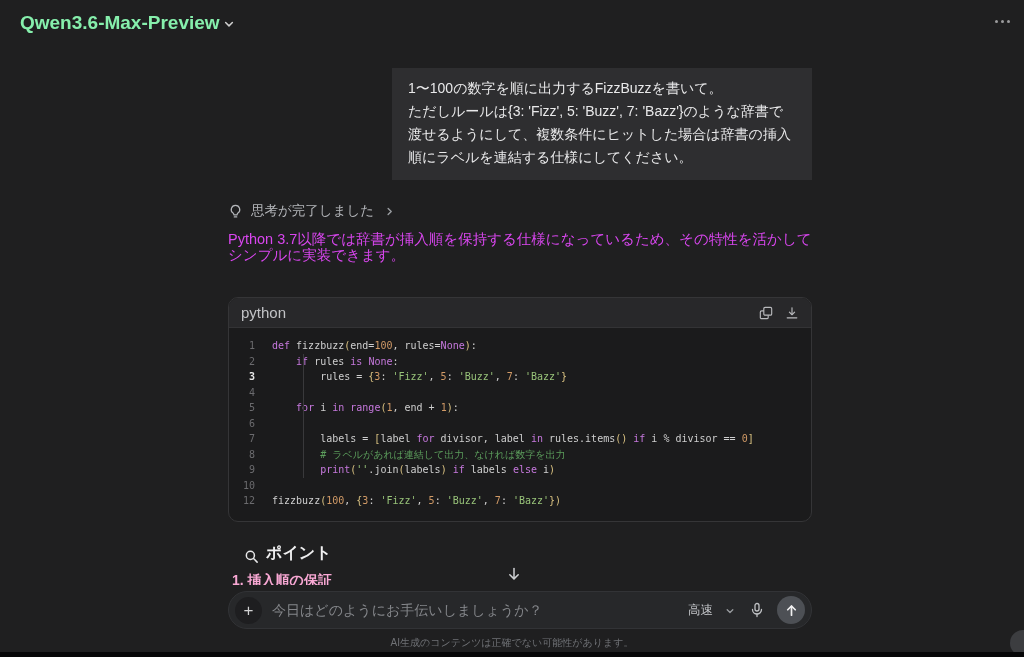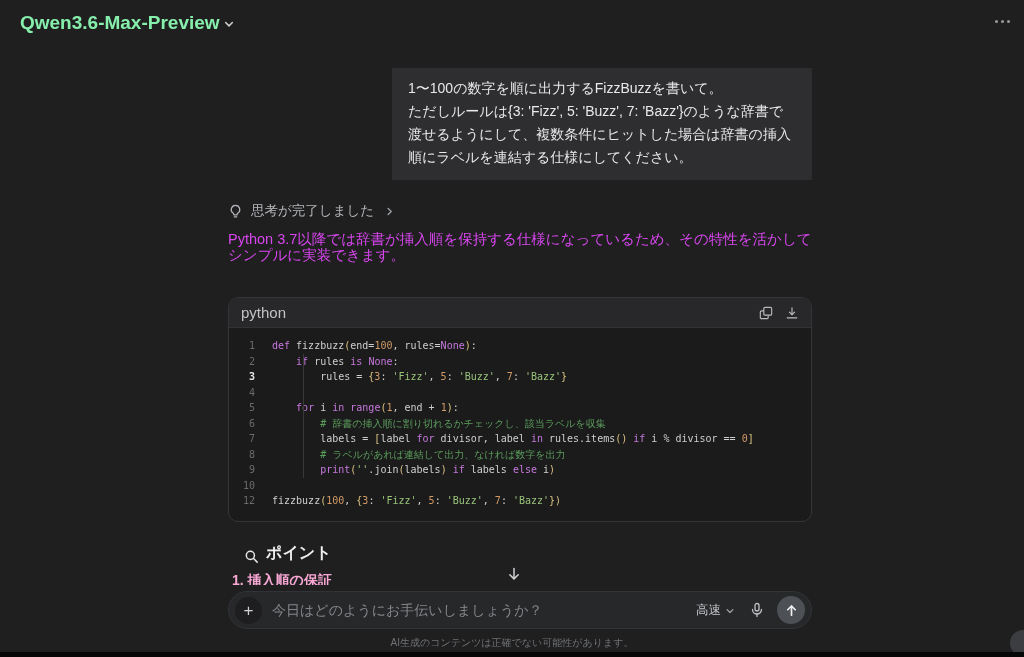--- a/index.html
+++ b/index.html
@@ -118,21 +118,21 @@
     border:none; color:#d2d2d3; font-size:17px; line-height:25px;
     cursor:pointer; flex:0 0 27px; display:flex; align-items:center; justify-content:center;
   }
   .composer input {
     flex:1; background:none; border:none; outline:none;
     color:#e5e5e6; font-size:14px; padding:0 10px;
     font-family:"Liberation Sans", sans-serif;
   }
   .composer input::placeholder { color:#85878b; }
   .mode-selector {
-    display:flex; align-items:center; gap:4px; color:#c4c6c9;
+    display:flex; align-items:center; gap:12px; color:#c4c6c9;
     font-size:12.5px; cursor:pointer; margin-right:14px; white-space:nowrap;
   }
   .mode-selector .chev { color:#9a9da1; margin-top:1px; }
   .mic-btn {
     background:none; border:none; color:#bfc1c4; cursor:pointer; margin-right:12px;
   }
   .send-btn {
     width:28px; height:28px; border-radius:50%; background:#4d5055;
     border:none; color:#f0f0f1; cursor:pointer;
     display:flex; align-items:center; justify-content:center; flex:0 0 28px;
@@ -216,21 +216,21 @@
       </span>
     </div>
     <div class="code-body">
       <div class="indent-guide" style="left:74px; top:26px; height:124px;"></div>
       <div>
           <div class="code-line"><span class="ln">1</span><span class="cl"><span class="tok-k">def</span><span class="tok-d"> fizzbuzz</span><span class="tok-p">(</span><span class="tok-d">end=</span><span class="tok-n">100</span><span class="tok-d">, rules=</span><span class="tok-k">None</span><span class="tok-p">)</span><span class="tok-d">:</span></span></div>
           <div class="code-line"><span class="ln">2</span><span class="cl"><span class="tok-d">    </span><span class="tok-k">if</span><span class="tok-d"> rules </span><span class="tok-k">is</span><span class="tok-d"> </span><span class="tok-k">None</span><span class="tok-d">:</span></span></div>
           <div class="code-line"><span class="ln ln-active">3</span><span class="cl"><span class="tok-d">        rules = </span><span class="tok-p">{</span><span class="tok-n">3</span><span class="tok-d">: </span><span class="tok-s">'Fizz'</span><span class="tok-d">, </span><span class="tok-n">5</span><span class="tok-d">: </span><span class="tok-s">'Buzz'</span><span class="tok-d">, </span><span class="tok-n">7</span><span class="tok-d">: </span><span class="tok-s">'Bazz'</span><span class="tok-p">}</span></span></div>
           <div class="code-line"><span class="ln">4</span><span class="cl">&nbsp;</span></div>
           <div class="code-line"><span class="ln">5</span><span class="cl"><span class="tok-d">    </span><span class="tok-k">for</span><span class="tok-d"> i </span><span class="tok-k">in</span><span class="tok-d"> </span><span class="tok-k">range</span><span class="tok-p">(</span><span class="tok-n">1</span><span class="tok-d">, end + </span><span class="tok-n">1</span><span class="tok-p">)</span><span class="tok-d">:</span></span></div>
-          <div class="code-line"><span class="ln">6</span><span class="cl"><span class="tok-d">        </span><span class="tok-c"># 辞書の挿入順に割り切れるかチェックし、該当ラベルを収集</span></span></div>
+          <div class="code-line"><span class="ln">6</span><span class="cl"><span class="tok-d">        </span></span></div>
           <div class="code-line"><span class="ln">7</span><span class="cl"><span class="tok-d">        labels = </span><span class="tok-p">[</span><span class="tok-d">label </span><span class="tok-k">for</span><span class="tok-d"> divisor, label </span><span class="tok-k">in</span><span class="tok-d"> rules.items</span><span class="tok-p">()</span><span class="tok-d"> </span><span class="tok-k">if</span><span class="tok-d"> i % divisor == </span><span class="tok-n">0</span><span class="tok-p">]</span></span></div>
           <div class="code-line"><span class="ln">8</span><span class="cl"><span class="tok-d">        </span><span class="tok-c"># ラベルがあれば連結して出力、なければ数字を出力</span></span></div>
           <div class="code-line"><span class="ln">9</span><span class="cl"><span class="tok-d">        </span><span class="tok-k">print</span><span class="tok-p">(</span><span class="tok-s">''</span><span class="tok-d">.join</span><span class="tok-p">(</span><span class="tok-d">labels</span><span class="tok-p">)</span><span class="tok-d"> </span><span class="tok-k">if</span><span class="tok-d"> labels </span><span class="tok-k">else</span><span class="tok-d"> i</span><span class="tok-p">)</span></span></div>
           <div class="code-line"><span class="ln">10</span><span class="cl">&nbsp;</span></div>
           <div class="code-line"><span class="ln">12</span><span class="cl"><span class="tok-d">fizzbuzz</span><span class="tok-p">(</span><span class="tok-n">100</span><span class="tok-d">, </span><span class="tok-p">{</span><span class="tok-n">3</span><span class="tok-d">: </span><span class="tok-s">'Fizz'</span><span class="tok-d">, </span><span class="tok-n">5</span><span class="tok-d">: </span><span class="tok-s">'Buzz'</span><span class="tok-d">, </span><span class="tok-n">7</span><span class="tok-d">: </span><span class="tok-s">'Bazz'</span><span class="tok-p">}</span><span class="tok-p">)</span></span></div>
         </div>
     </div>
   </div>
 
   <div class="points-h">

